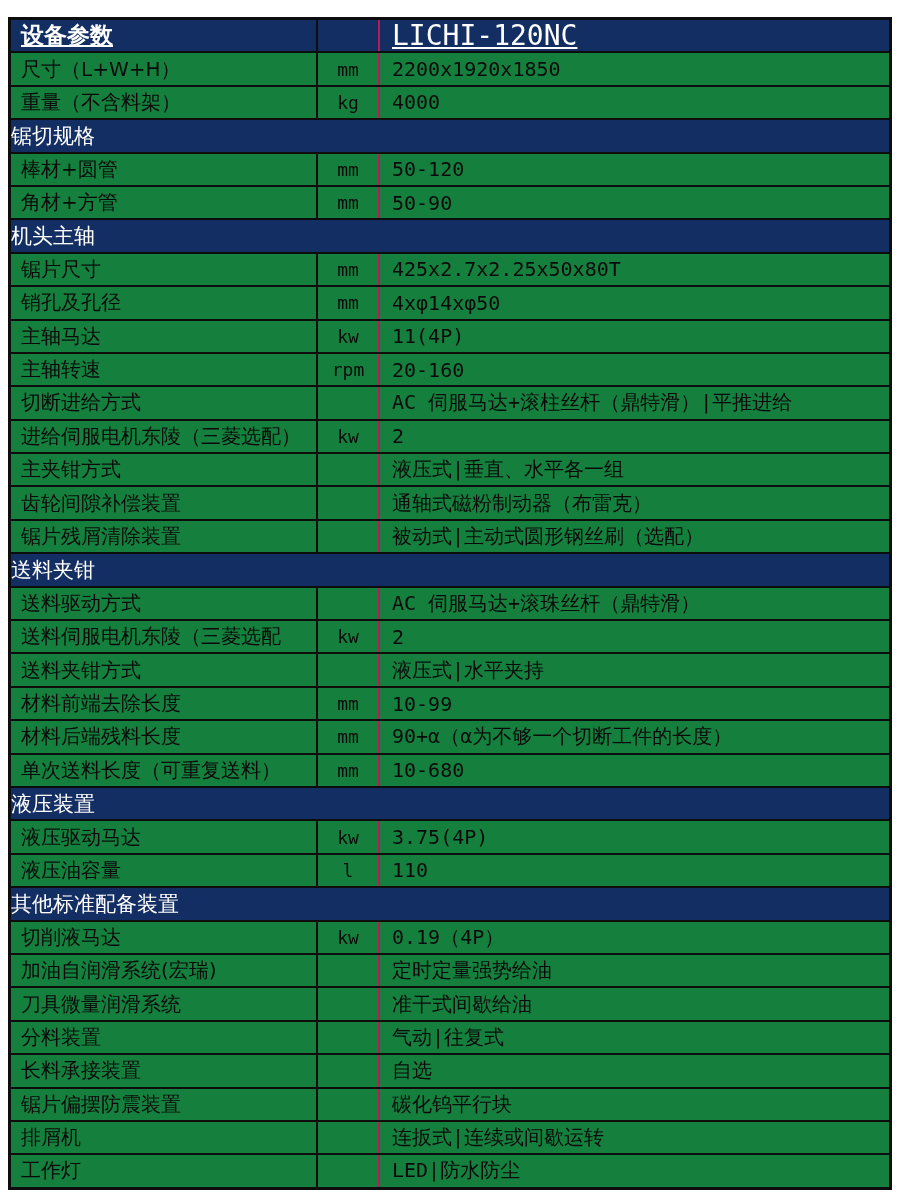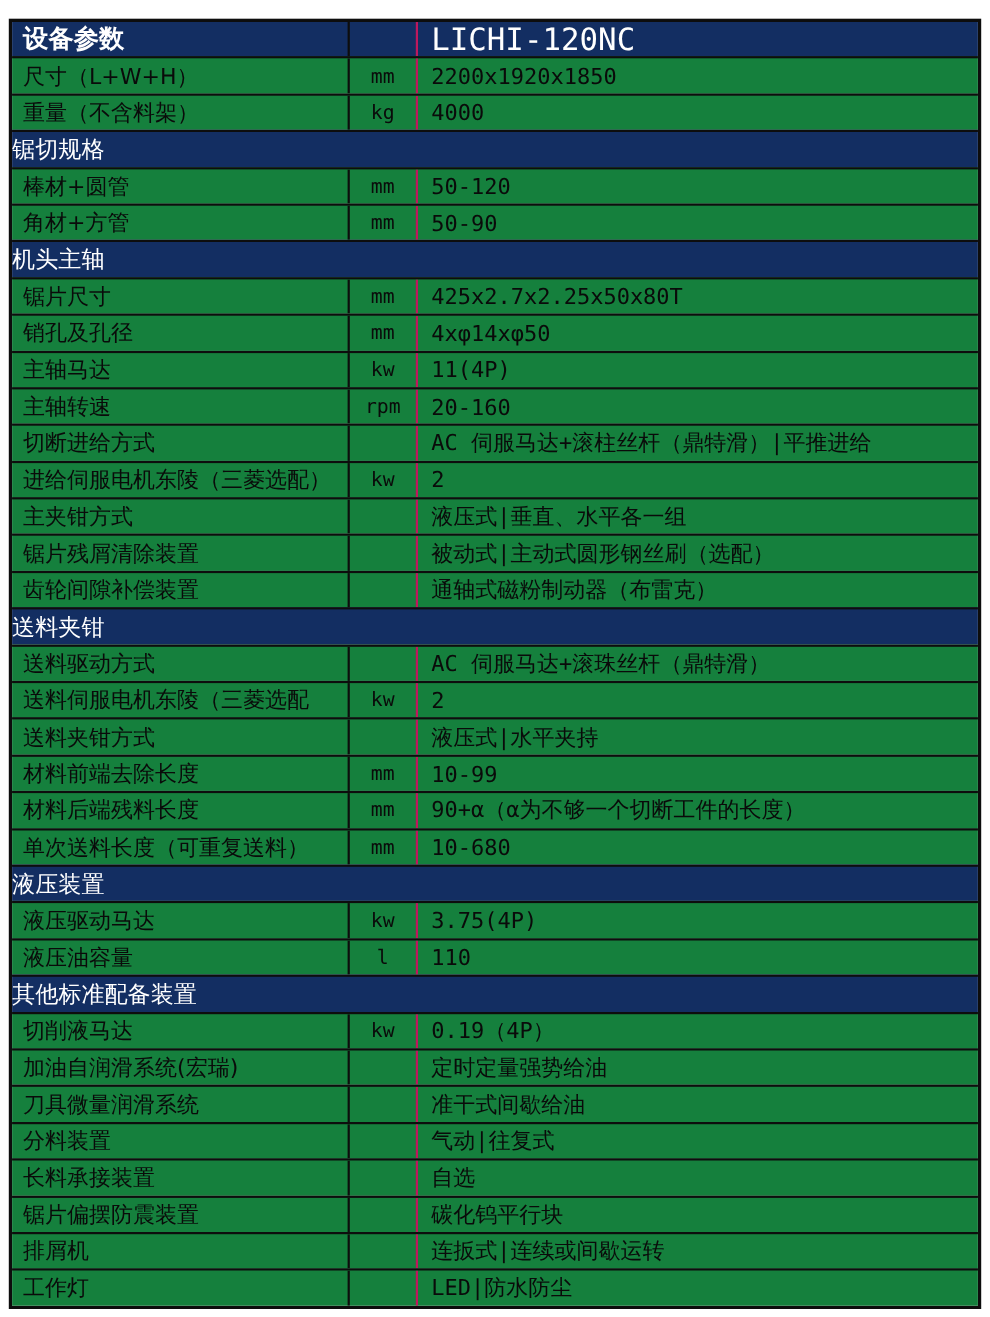--- a/index.html
+++ b/index.html
@@ -48,20 +48,21 @@
   }
   .cell.value {
     flex: 1;
     padding-left: 12px;
     font-size: 20px;
     font-family: "DejaVu Sans Mono", "DejaVu Sans", sans-serif;
   }
   .header-row {
     background: #132e62;
     color: #ffffff;
+    text-decoration: underline;
   }
   .header-row .cell.label {
     font-size: 23px;
     font-weight: bold;
   }
   .header-row .cell.value {
     font-size: 28px;
   }
   .section-row {
     background: #132e62;
@@ -150,29 +151,29 @@
     <div class="cell value">2</div>
   </div>
 
   <div class="row data-row">
     <div class="cell label">主夹钳方式</div>
     <div class="cell unit"></div>
     <div class="cell value">液压式|垂直、水平各一组</div>
   </div>
 
   <div class="row data-row">
+    <div class="cell label">齿轮间隙补偿装置</div>
+    <div class="cell unit"></div>
+    <div class="cell value">通轴式磁粉制动器（布雷克）</div>
+  </div>
+
+  <div class="row data-row">
     <div class="cell label">锯片残屑清除装置</div>
     <div class="cell unit"></div>
     <div class="cell value">被动式|主动式圆形钢丝刷（选配）</div>
-  </div>
-
-  <div class="row data-row">
-    <div class="cell label">齿轮间隙补偿装置</div>
-    <div class="cell unit"></div>
-    <div class="cell value">通轴式磁粉制动器（布雷克）</div>
   </div>
 
   <div class="row section-row">
     <div class="cell section-label">送料夹钳</div>
   </div>
 
   <div class="row data-row">
     <div class="cell label">送料驱动方式</div>
     <div class="cell unit"></div>
     <div class="cell value">AC 伺服马达+滚珠丝杆（鼎特滑）</div>

